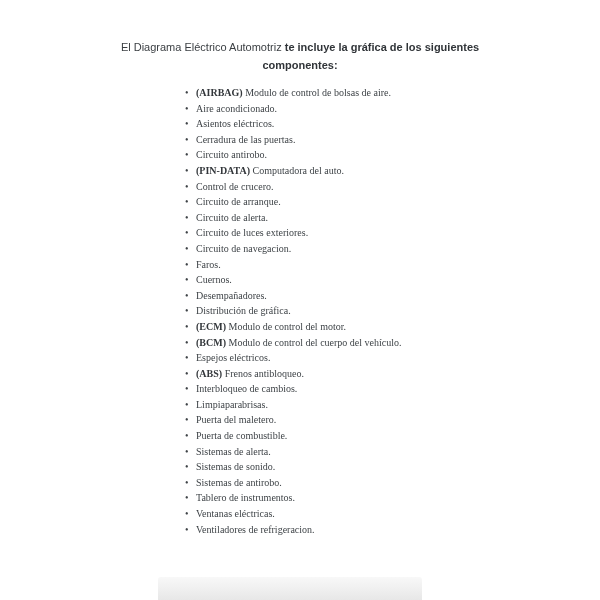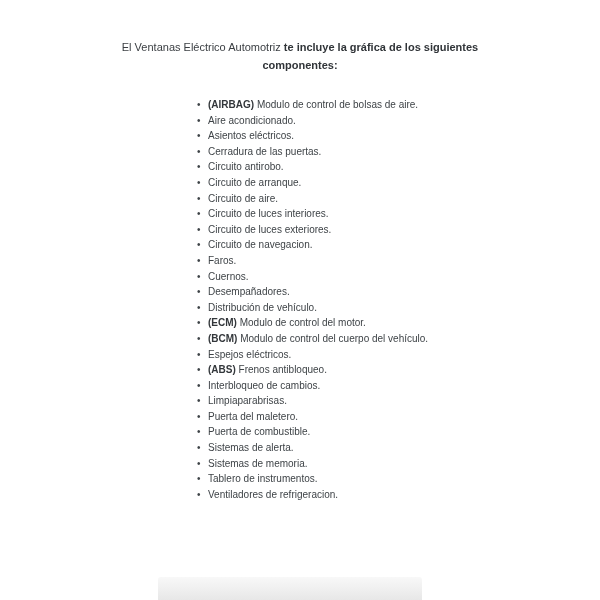--- a/index.html
+++ b/index.html
@@ -34,26 +34,27 @@
     color: #3a3e42;
   }
   .title strong {
     font-weight: 700;
     color: #303438;
   }
   .components {
     position: absolute;
     top: 85px;
     left: 196px;
-    margin: 12px;
+    margin: 0;
     padding: 0;
     list-style: none;
     font-size: 10px;
     color: #3e4347;
     z-index: 1;
+    font-family: Liberation Serif, serif;
   }
   .components li {
     position: relative;
     height: 15.6px;
     line-height: 15.6px;
     white-space: nowrap;
   }
   .components li::before {
     content: "\2022";
     position: absolute;
@@ -76,48 +77,51 @@
     background: linear-gradient(180deg, #f8f8f8 0%, #efefef 55%, #e7e7e7 100%);
     z-index: 0;
   }
 </style>
 </head>
 <body>
 
 <div class="page">
 
   <h1 class="title">
-    <span>El Ventanas Eléctrico Automotriz</span>
+    <span>El Diagrama Eléctrico Automotriz</span>
     <strong>te incluye la gráfica de los siguientes componentes:</strong>
   </h1>
 
   <div class="highlight-band"></div>
 
   <ul class="components">
       <li><strong>(AIRBAG)</strong> <span>Modulo de control de bolsas de aire.</span></li>
       <li><span>Aire acondicionado.</span></li>
       <li><span>Asientos eléctricos.</span></li>
       <li><span>Cerradura de las puertas.</span></li>
       <li><span>Circuito antirobo.</span></li>
+      <li><strong>(PIN-DATA)</strong> <span>Computadora del auto.</span></li>
+      <li><span>Control de crucero.</span></li>
       <li><span>Circuito de arranque.</span></li>
-      <li><span>Circuito de aire.</span></li>
-      <li><span>Circuito de luces interiores.</span></li>
+      <li><span>Circuito de alerta.</span></li>
       <li><span>Circuito de luces exteriores.</span></li>
       <li><span>Circuito de navegacion.</span></li>
       <li><span>Faros.</span></li>
       <li><span>Cuernos.</span></li>
       <li><span>Desempañadores.</span></li>
-      <li><span>Distribución de vehículo.</span></li>
+      <li><span>Distribución de gráfica.</span></li>
       <li><strong>(ECM)</strong> <span>Modulo de control del motor.</span></li>
       <li><strong>(BCM)</strong> <span>Modulo de control del cuerpo del vehículo.</span></li>
       <li><span>Espejos eléctricos.</span></li>
       <li><strong>(ABS)</strong> <span>Frenos antibloqueo.</span></li>
       <li><span>Interbloqueo de cambios.</span></li>
       <li><span>Limpiaparabrisas.</span></li>
       <li><span>Puerta del maletero.</span></li>
       <li><span>Puerta de combustible.</span></li>
       <li><span>Sistemas de alerta.</span></li>
-      <li><span>Sistemas de memoria.</span></li>
+      <li><span>Sistemas de sonido.</span></li>
+      <li><span>Sistemas de antirobo.</span></li>
       <li><span>Tablero de instrumentos.</span></li>
+      <li><span>Ventanas eléctricas.</span></li>
       <li><span>Ventiladores de refrigeracion.</span></li>
     </ul>
 
 </div>
 
 </body></html>

